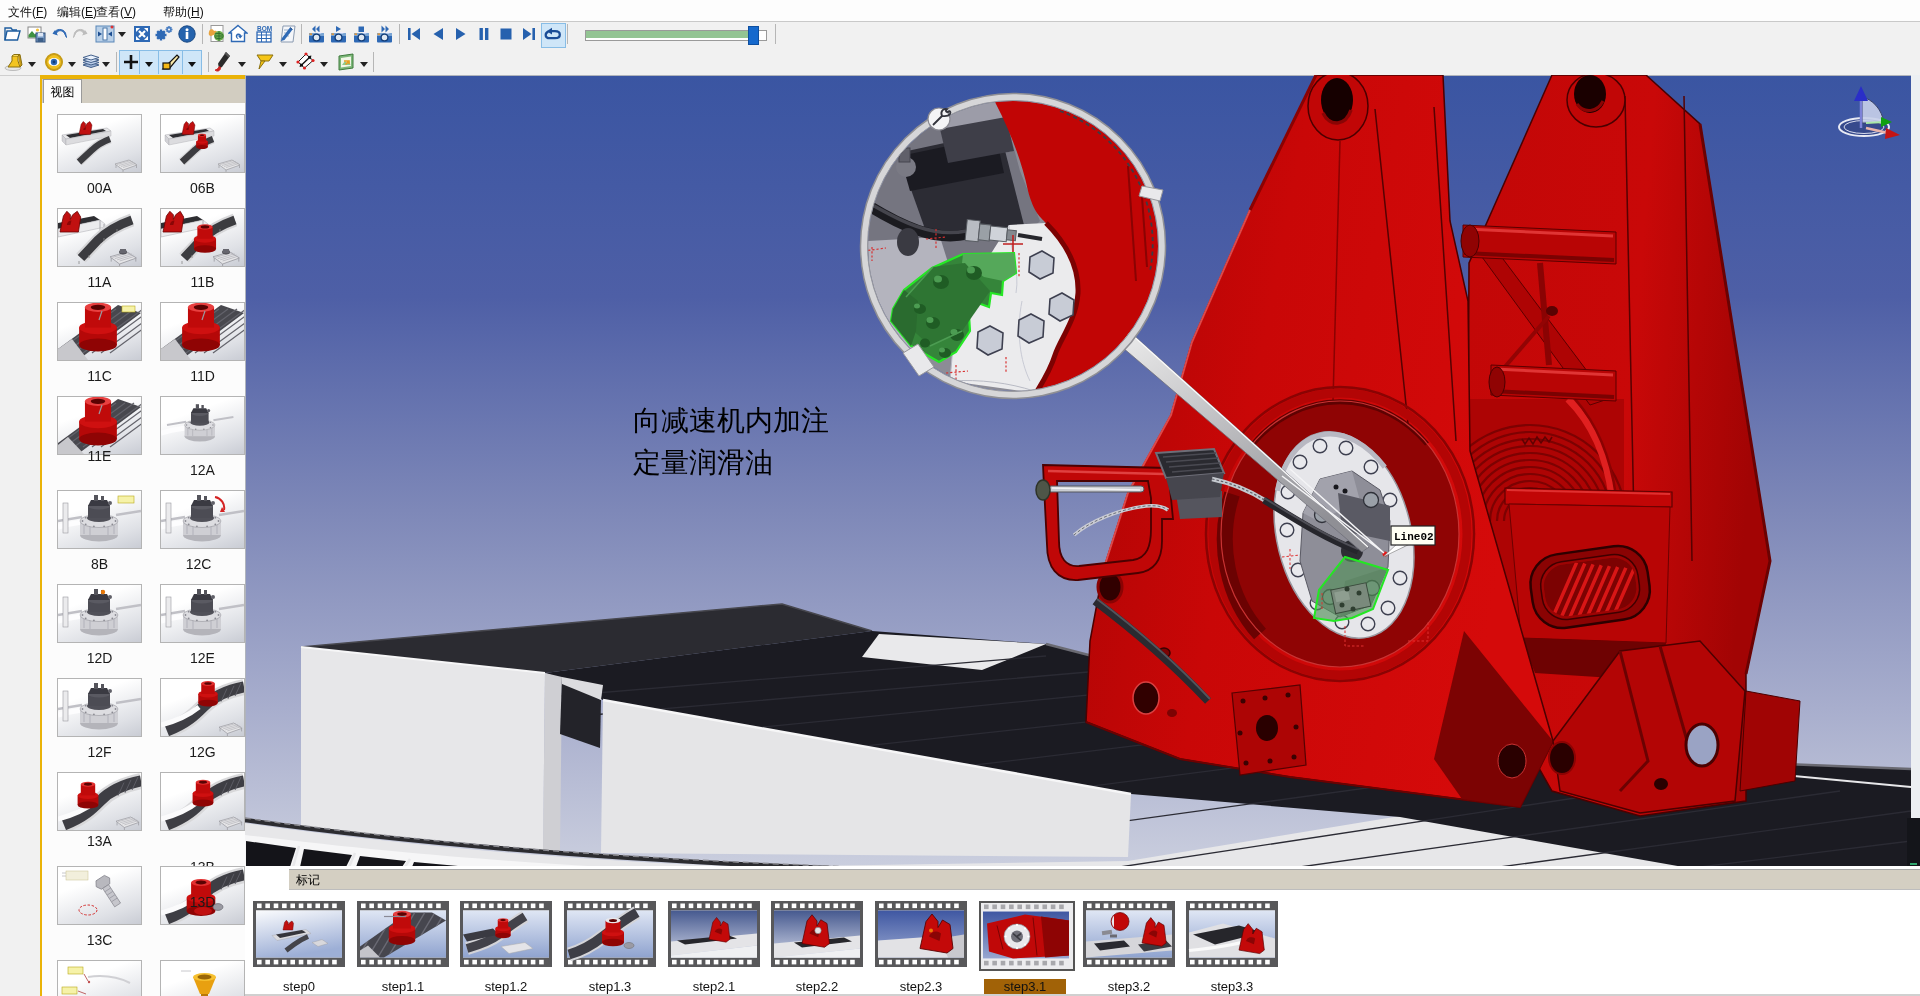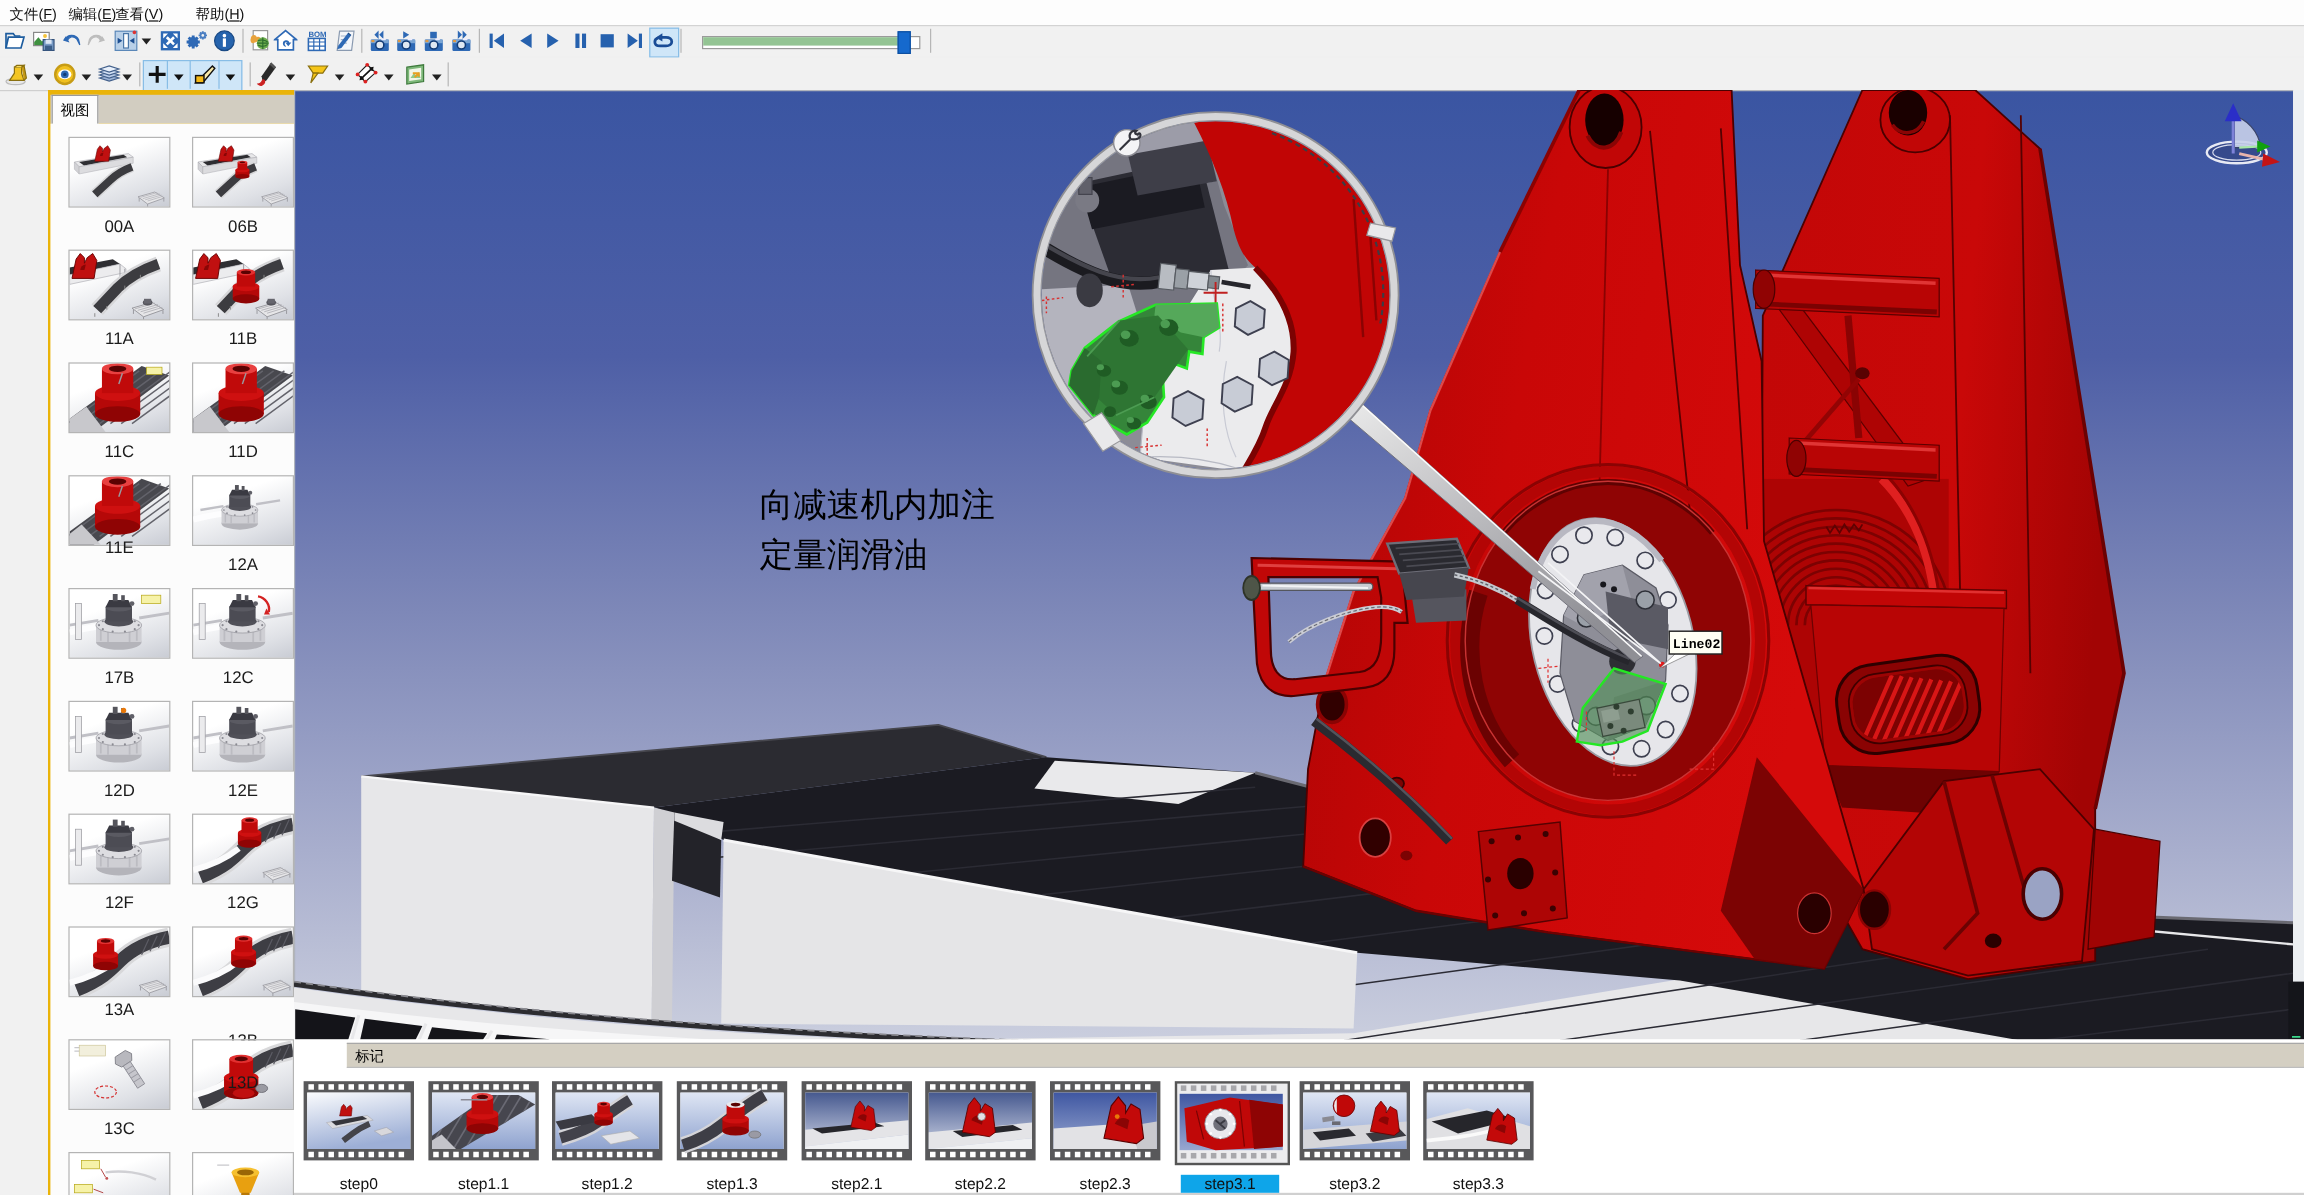--- a/index.html
+++ b/index.html
@@ -470,21 +470,21 @@
             <path d="M30 15 L52 15 L52 27 L30 27 Z" fill="#4c4c54"></path>
             <ellipse cx="41" cy="15" rx="11" ry="3.6" fill="#5a5a62"></ellipse>
             <path d="M33 9 L49 9 L52 15 L30 15 Z" fill="#3a3a42"></path>
             <rect x="36" y="4" width="4" height="6" fill="#55555c"></rect>
             <rect x="43" y="5" width="3" height="5" fill="#55555c"></rect>
             <circle cx="52" cy="12" r="2" fill="#606068"></circle>
           </g>
           <rect x="5" y="12" width="5" height="30" fill="#ebebed" stroke="#9a9aa0" stroke-width="0.6"></rect>
           <rect x="60" y="5" width="16" height="7" fill="#f6f2a8" stroke="#b8a818" stroke-width="0.6"></rect>
         </svg></div>
-<div class="thumblabel" style="left:15px;top:453px">17B</div>
+<div class="thumblabel" style="left:15px;top:453px">8B</div>
 <div class="thumbbox" style="left:118px;top:387px"><svg width="83" height="57" viewBox="0 0 83 57">
           <path d="M0 36 C14 32 30 30 42 30" stroke="#fdfdfe" stroke-width="5" fill="none"></path>
           <g transform="translate(0,0) scale(1.0)">
             <path d="M0 30 L24 26 M58 24 L83 20" stroke="#c0c0c6" stroke-width="2.4"></path>
             <ellipse cx="41" cy="44" rx="19" ry="6.5" fill="#b4b4ba"></ellipse>
             <rect x="22" y="30" width="38" height="14" fill="#cfcfd4"></rect>
             <path d="M26 31 L26 43 M32 31 L32 44 M50 31 L50 44 M56 31 L56 43" stroke="#bcbcc2" stroke-width="1.5"></path>
             <ellipse cx="41" cy="30" rx="19" ry="6.5" fill="#dddde1" stroke="#97979d" stroke-width="0.6"></ellipse>
             <circle cx="57.5" cy="30.0" r="0.9" fill="#8a8a92"></circle>
             <circle cx="54.3" cy="33.3" r="0.9" fill="#8a8a92"></circle>
@@ -1383,21 +1383,21 @@
             <circle cx="45.3" cy="25" r="1.1"></circle>
             <circle cx="26" cy="17" r="1.1"></circle>
             <circle cx="42" cy="17" r="1.1"></circle>
             <circle cx="26" cy="33" r="1.1"></circle>
             <circle cx="42" cy="33" r="1.1"></circle>
           </g>
 <path d="M30 22 L38 29 M38 22 L34 25" stroke="#3a3a42" stroke-width="1.6"></path>
         </g>
       </svg>
     </div>
-<div class="filmlabel" style="left:734px"><span style="background:#0ea5e9;padding:0 20px;margin-top:16px;">step3.1</span></div>
+<div class="filmlabel" style="left:734px"><span style="background:#a16207;padding:0 20px;margin-top:16px;">step3.1</span></div>
 <div class="film" style="left:838px;background:#58585a;">
 <svg width="92" height="66" viewBox="0 0 92 66" style="position:absolute;left:0px;top:0px">
         <rect x="4.0" y="2.5" width="4.6" height="4.6" fill="#ffffff"></rect>
         <rect x="4.0" y="58.8" width="4.6" height="4.6" fill="#ffffff"></rect>
         <rect x="12.35" y="2.5" width="4.6" height="4.6" fill="#ffffff"></rect>
         <rect x="12.35" y="58.8" width="4.6" height="4.6" fill="#ffffff"></rect>
         <rect x="20.7" y="2.5" width="4.6" height="4.6" fill="#ffffff"></rect>
         <rect x="20.7" y="58.8" width="4.6" height="4.6" fill="#ffffff"></rect>
         <rect x="29.049999999999997" y="2.5" width="4.6" height="4.6" fill="#ffffff"></rect>
         <rect x="29.049999999999997" y="58.8" width="4.6" height="4.6" fill="#ffffff"></rect>

